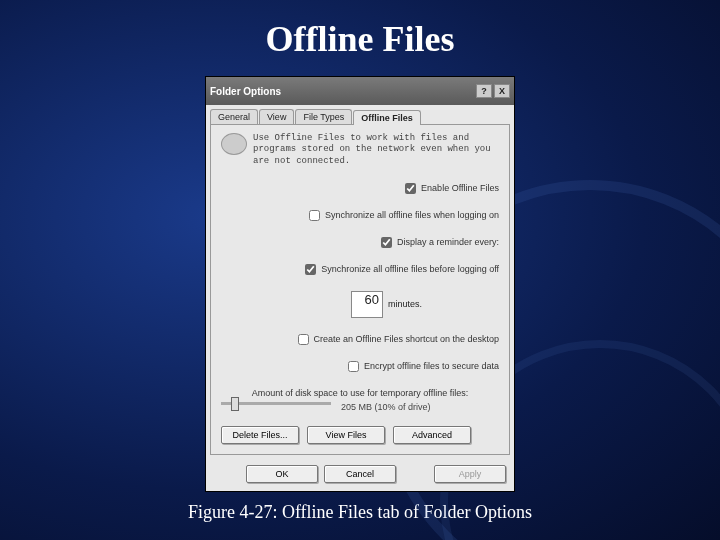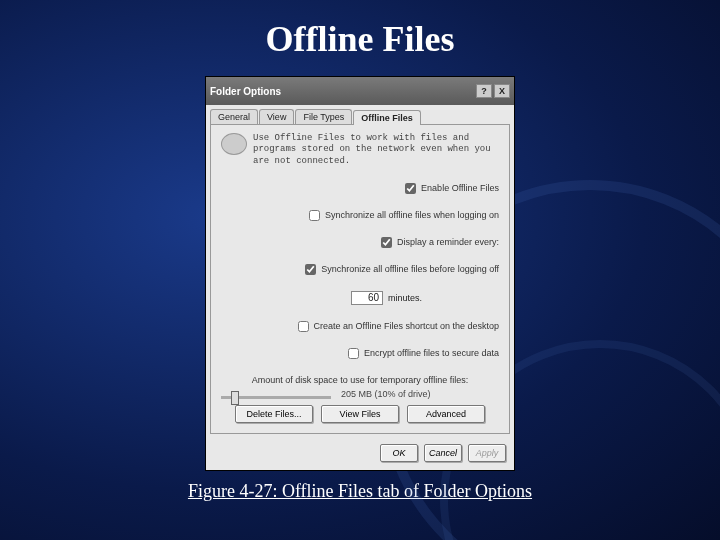--- a/index.html
+++ b/index.html
@@ -22,21 +22,20 @@
     color: #ffffff;
     padding-top: 18px;
     font-weight: bold;
   }
   .figure-caption {
     text-align: center;
     font-family: "Times New Roman", serif;
     font-size: 18px;
     color: #ffffff;
     margin-top: 10px;
-    text-decoration: underline;
   }
 
   .dialog-wrap {
     display: flex;
     justify-content: center;
     margin-top: 16px;
   }
   .dialog {
     width: 310px;
     background: #ece9d8;
@@ -104,56 +103,56 @@
   .chk { display: flex; align-items: center; gap: 5px; margin: 16px 0; justify-content: flex-end; }
   .chk input { width: 11px; height: 11px; }
   .chk label { color: #333; }
   .reminder-row {
     display: flex;
     align-items: center;
     gap: 5px;
     margin: 4px 0 8px 130px;
   }
   .spin {
-    width: 32px; height: 14px;
+    width: 32px; height: 27px;
     border: 1px solid #888; background: #fff;
     text-align: right; padding: 0 3px;
-    font-size: 10px;
+    font-size: 13px;
   }
   .disk-label { margin-top: 10px; margin-bottom: 4px; color: #333; text-align: center; }
-  .slider-row { display: flex; align-items: flex-end; gap: 10px; margin-bottom: 6px; }
+  .slider-row { display: flex; align-items: flex-start; gap: 10px; margin-bottom: 14px; }
   .slider-track {
     flex: 0 0 110px; height: 3px; background: #aaa; position: relative;
   }
   .slider-thumb {
     position: absolute; left: 10px; top: -5px;
     width: 8px; height: 14px;
     background: #ddd; border: 1px solid #666;
   }
   .disk-val { color: #444; font-size: 9px; }
-  .btnrow { display: flex; gap: 8px; justify-content: center; margin-top: 4px; }
+  .btnrow { display: flex; gap: 8px; margin-top: 4px; }
   .winbtn {
     border: 1px solid #777;
     background: #eee;
     padding: 3px 0;
     font-size: 9px;
     border-radius: 2px;
     cursor: pointer;
     box-shadow: inset 1px 1px 0 #fff, 1px 1px 0 #aaa;
   }
   .btnrow .winbtn { width: 78px; }
   .bottomrow {
     display: flex;
     justify-content: flex-end;
     gap: 6px;
     padding: 6px 8px 8px 8px;
     background: #ece9d8;
   }
-  .bottomrow .winbtn { width: 38px; font-style: italic; }
-  .bottomrow .winbtn.disabled { color: #999; }
+  .bottomrow .winbtn { width: 72px; }
+  .bottomrow .winbtn.disabled { color: #999; margin-left: 32px; }
 </style>
 </head>
 <body>
 
 <div class="swirl"></div>
 <div class="swirl2"></div>
 
 <div class="slide-title">Offline Files</div>
 
 <div class="dialog-wrap">

